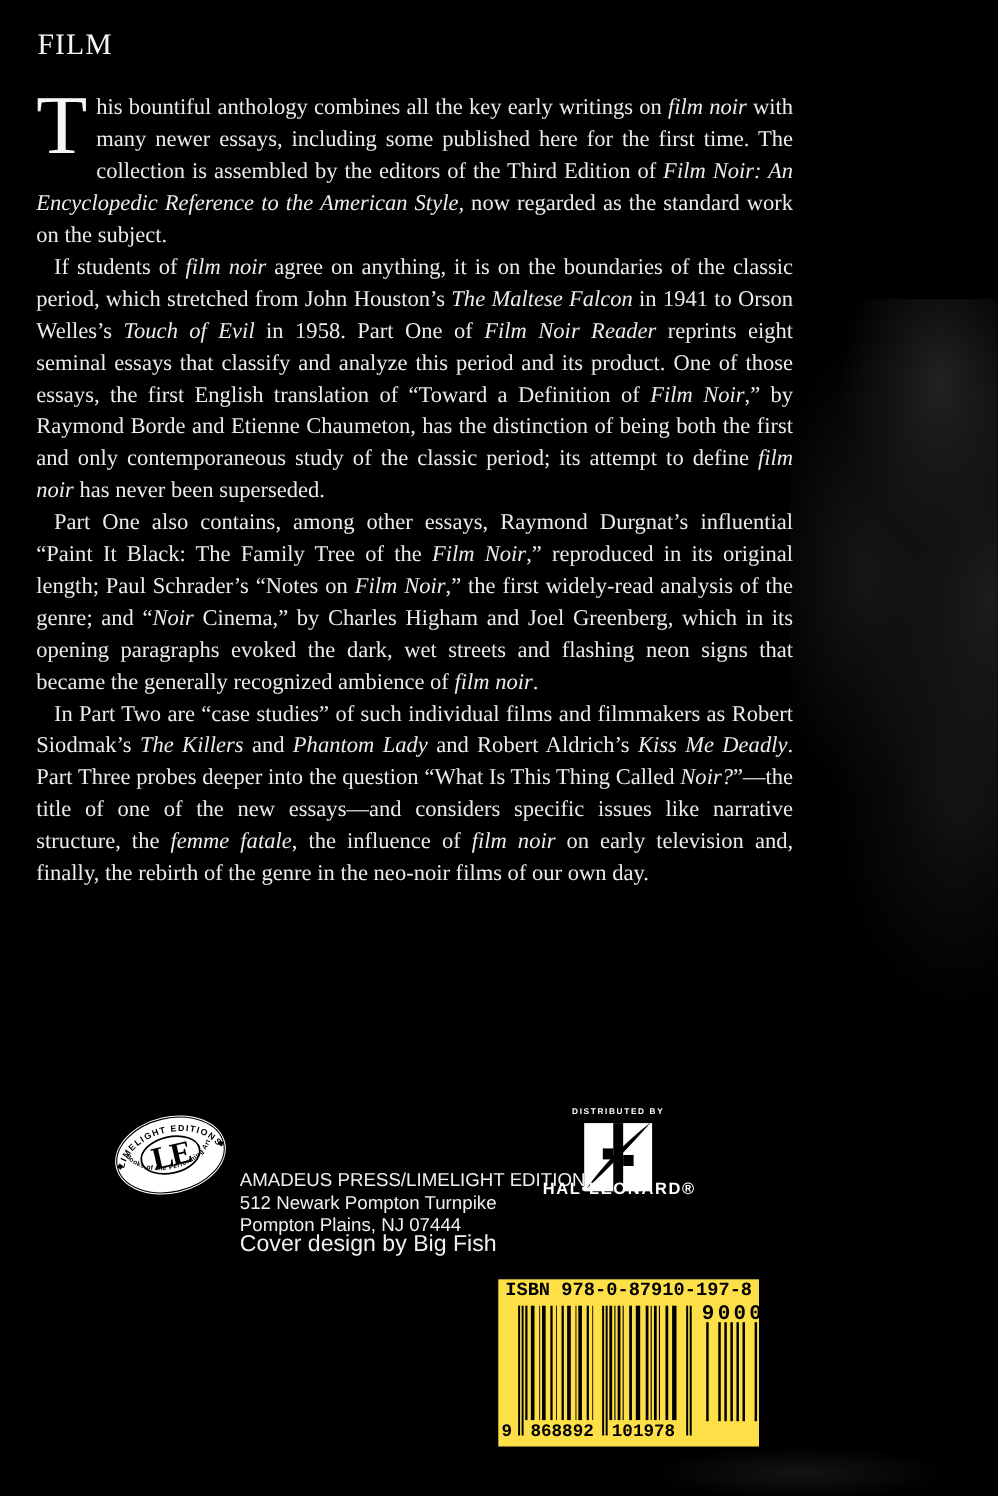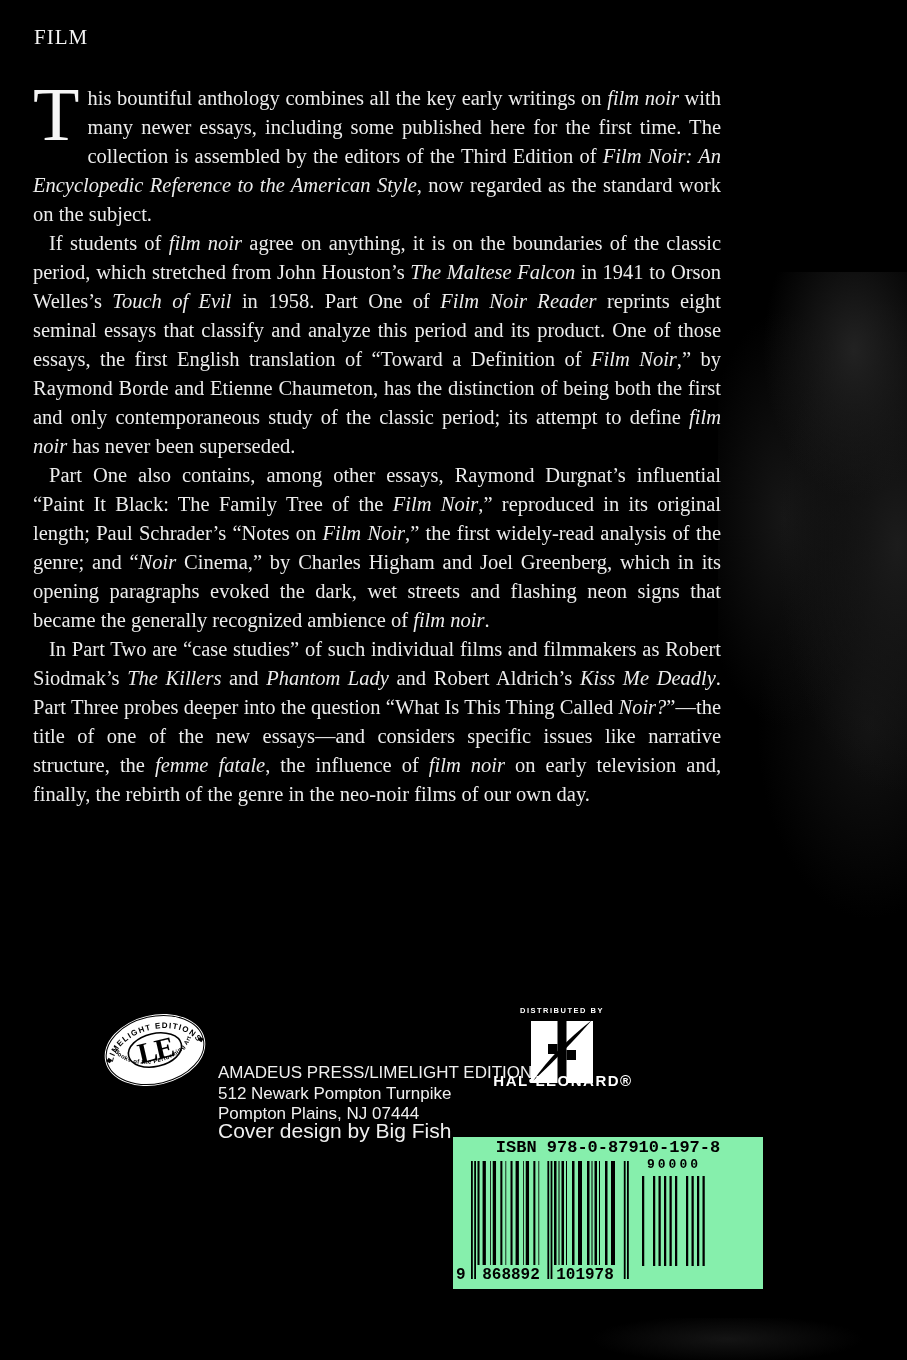--- a/index.html
+++ b/index.html
@@ -16,21 +16,21 @@
       radial-gradient(160px 330px at 95% 42%, #1c1c1c 0%, rgba(16,16,16,0) 75%),
       radial-gradient(110px 260px at 35% 38%, #161616 0%, rgba(10,10,10,0) 80%),
       radial-gradient(140px 240px at 80% 70%, #121212 0%, rgba(8,8,8,0) 80%);
   }
   .shade-bottom{
     left:540px;top:1318px;width:340px;height:42px;
     background:radial-gradient(170px 30px at 55% 50%, #141414 0%, rgba(8,8,8,0) 80%);
   }
   .category{
     position:absolute;left:34px;top:25px;color:#f4f4f4;
-    font-size:21px;letter-spacing:1px;
+    font-size:27px;letter-spacing:1px;
   }
   .copy{
     position:absolute;left:33px;top:84px;width:688px;
     color:#ececec;font-size:20.5px;line-height:29px;text-align:justify;
   }
   .copy p{margin:0;text-indent:16px;}
   .copy p.lead{text-indent:0;}
   .dropcap{
     float:left;font-size:76px;line-height:54px;height:56px;
     margin:3px 8px 0 0;color:#f6f6f6;
@@ -52,26 +52,26 @@
     font-size:7.5px;font-weight:bold;letter-spacing:1.5px;white-space:nowrap;
   }
   .hl-logo{position:absolute;left:531px;top:1020px;}
   .hl-wordmark{
     position:absolute;left:489px;top:1072px;width:148px;text-align:center;
     color:#fff;font-family:"Liberation Sans", sans-serif;
     font-size:15px;font-weight:bold;letter-spacing:1.5px;white-space:nowrap;
   }
   
   .bc-box{
-    position:absolute;left:453px;top:1137px;width:310px;height:152px;
-    background:#86efac;color:#000;
+    position:absolute;left:453px;top:1163px;width:237px;height:152px;
+    background:#fde047;color:#000;
   }
   .bc-box .mono{font-family:"Liberation Mono", monospace;font-weight:bold;position:absolute;}
   .bc-isbn{top:1px;left:0;right:0;text-align:center;font-size:17px;letter-spacing:0px;}
-  .bc-price{top:20px;left:185px;width:72px;text-align:center;font-size:13px;letter-spacing:3px;}
+  .bc-price{top:20px;left:185px;width:72px;text-align:center;font-size:19px;letter-spacing:3px;}
   .bc-bars{position:absolute;left:0;top:0;}
   .bc-d9{top:129px;left:3px;font-size:16px;}
   .bc-dg1{top:129px;left:25px;width:66px;text-align:center;font-size:16px;}
   .bc-dg2{top:129px;left:99px;width:66px;text-align:center;font-size:16px;}
 </style>
 </head>
 <body>
 
 <div class="shade shade-right"></div>
 <div class="shade shade-bottom"></div>

